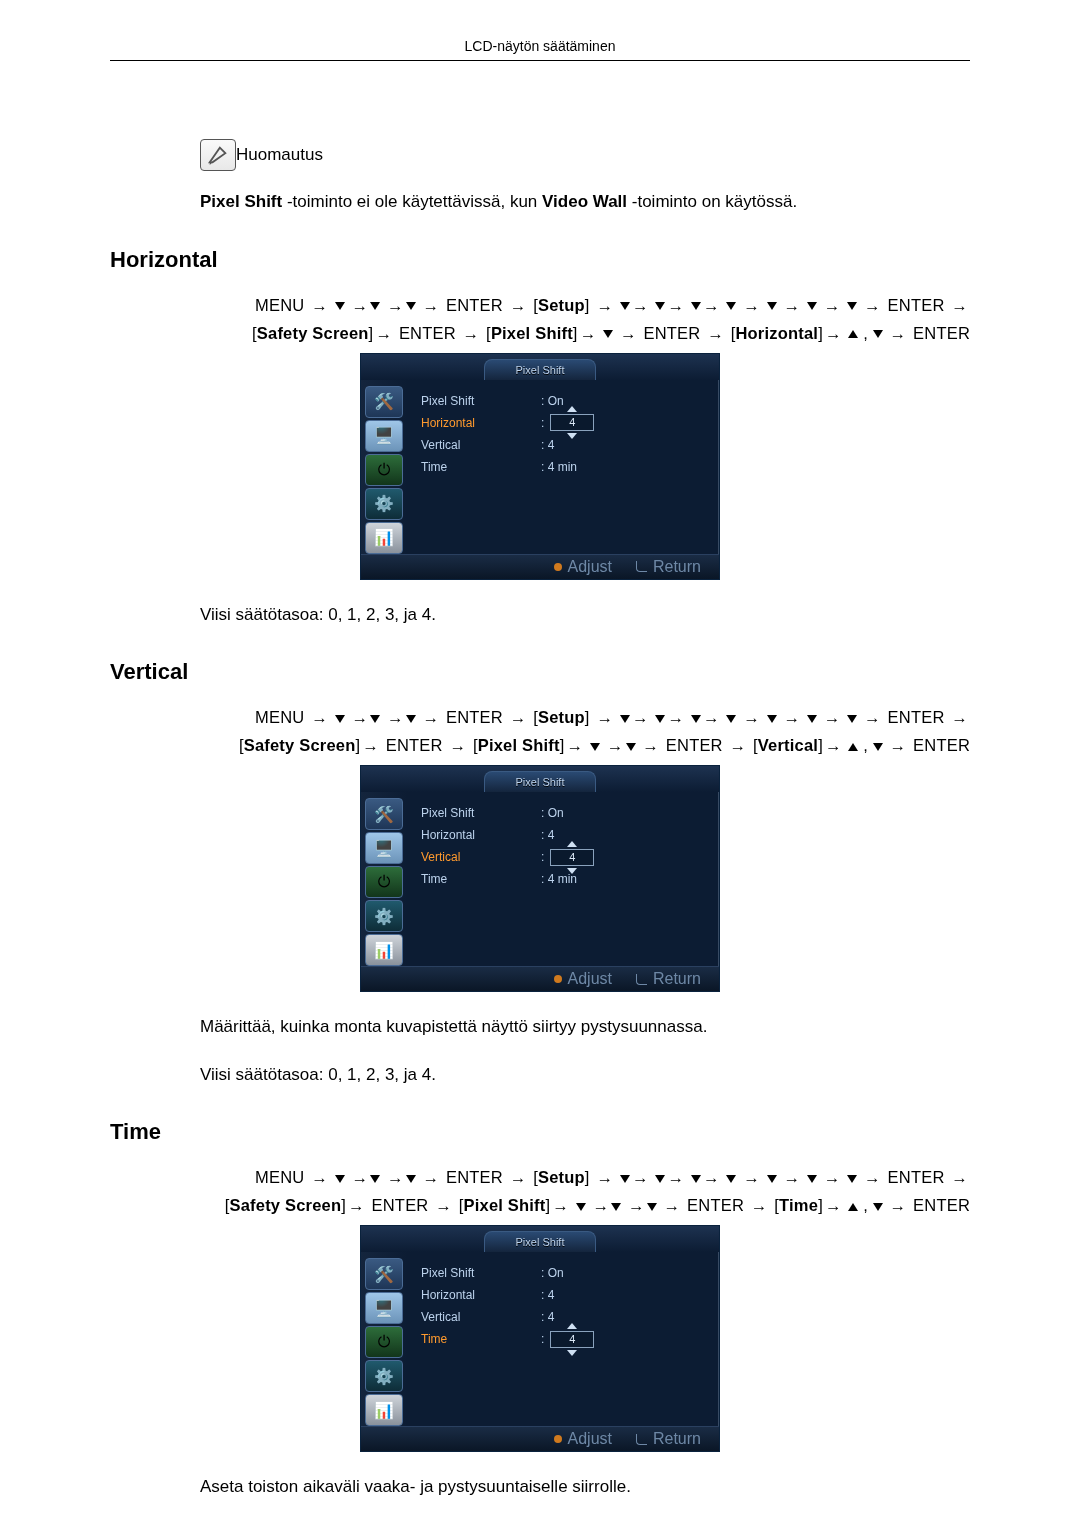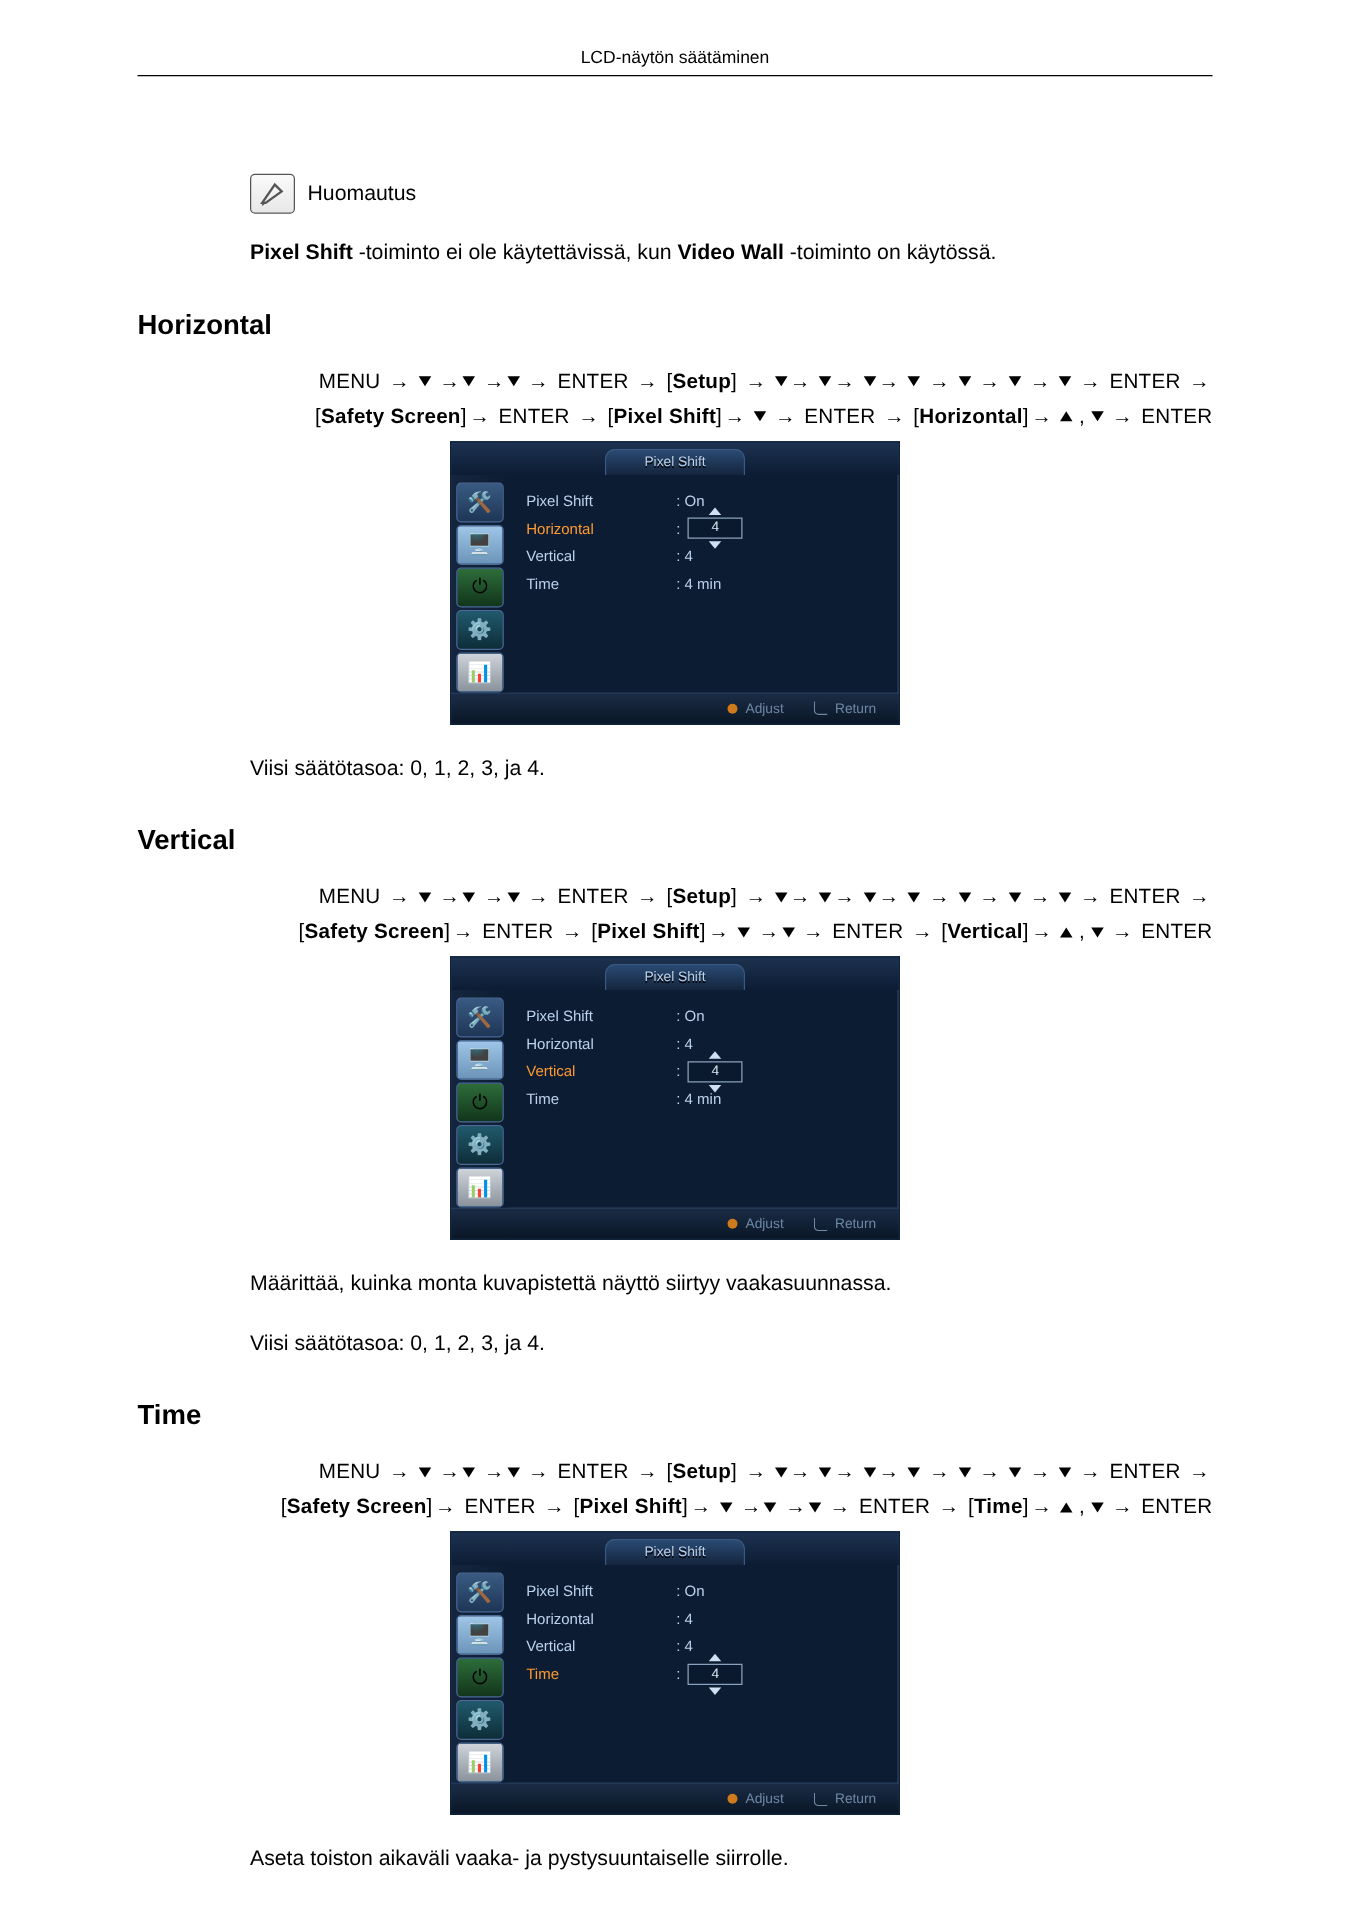--- a/index.html
+++ b/index.html
@@ -32,21 +32,20 @@
     display: inline-block;
     position: relative;
     top: -24px;
     background: #fff;
     padding: 0 8px;
     font-size: 14px;
   }
   .note-row {
     display: flex;
     align-items: center;
-    gap: 10px;
     margin: 60px 0 18px 90px;
   }
   .note-icon {
     width: 34px;
     height: 30px;
     border: 1.5px solid #555;
     border-radius: 4px;
     background: linear-gradient(#fafafa,#e8e8e8);
     display: flex;
     align-items: center;
@@ -164,21 +163,21 @@
   .tri-down { border-top: 6px solid #cfe0f3; bottom: -9px; }
   .menu-foot {
     height: 24px;
     background: linear-gradient(#1a2c45,#0a1626);
     border-top: 1px solid #2a4060;
     display: flex;
     justify-content: flex-end;
     align-items: center;
     gap: 24px;
     padding-right: 18px;
-    font-size: 11px;
+    font-size: 16px;
     color: #6e88a6;
   }
   .foot-item { display: flex; align-items: center; gap: 6px; }
   .dot-orange { width:8px;height:8px;border-radius:50%;background:#d07a1e; }
   .ret-icon { width:10px;height:10px;border:1.5px solid #6e88a6;border-right:none;border-top:none;border-radius:0 0 0 4px;transform:rotate(0deg);}
   .tri-sm {
     display: inline-block;
     width: 0; height: 0;
     border-left: 5px solid transparent;
     border-right: 5px solid transparent;
@@ -342,21 +341,21 @@
           <span class="dot-orange"></span>
           <span>Adjust</span>
         </div>
       <div class="foot-item">
           <span class="ret-icon"></span>
           <span>Return</span>
         </div>
     </div>
   </div>
 
-  <p class="body-text mt">Määrittää, kuinka monta kuvapistettä näyttö siirtyy vaakasuunnassa.</p>
+  <p class="body-text mt">Määrittää, kuinka monta kuvapistettä näyttö siirtyy pystysuunnassa.</p>
   <p class="body-text mt">Viisi säätötasoa: 0, 1, 2, 3, ja 4.</p>
 
   <h3 class="section-h">Time</h3>
 
   <div class="nav-line">
     <span>MENU</span>
     <span class="arrow">→</span> <span class="tri-sm"></span>
     <span class="arrow">→</span><span class="tri-sm"></span>
     <span class="arrow">→</span><span class="tri-sm"></span>
     <span class="arrow">→</span> <span>ENTER</span>

